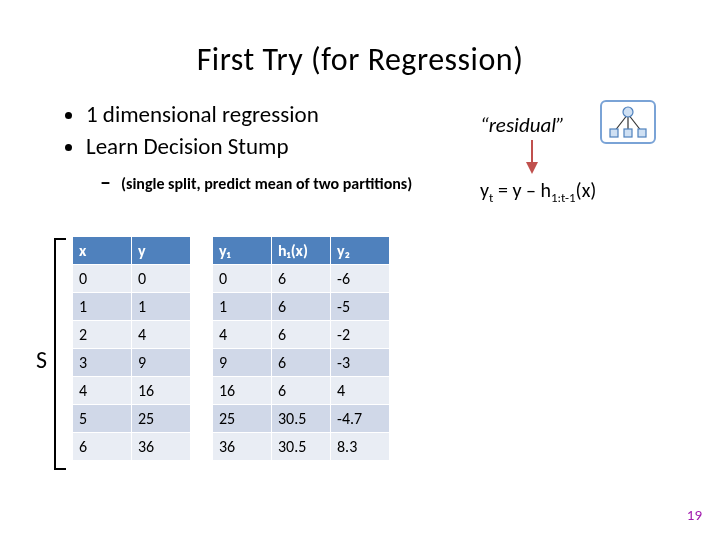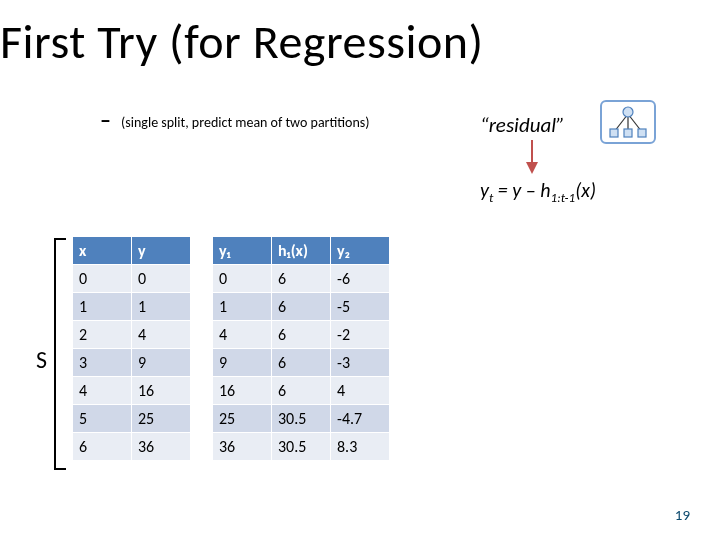--- a/index.html
+++ b/index.html
@@ -7,59 +7,59 @@
     padding: 0;
     width: 720px;
     height: 540px;
     background: #fff;
     font-family: "Calibri", "Segoe UI", Arial, sans-serif;
     color: #000;
     position: relative;
     overflow: hidden;
   }
   .title {
-    font-size: 48px;
-    padding-top: 12px;
+    text-align: center;
+    font-size: 32px;
+    padding-top: 40px;
     letter-spacing: 0.5px;
   }
   .bullets {
     position: absolute;
     left: 70px;
     top: 100px;
     font-size: 23px;
     line-height: 1.3;
   }
   .bullets ul { margin: 0; padding-left: 16px; list-style: disc; }
   .bullets li { margin-bottom: 2px; }
   .sub {
     margin-top: 6px;
     margin-left: 30px;
     font-size: 18px;
   }
   .sub .dash { font-weight: bold; font-size: 22px; margin-right: 6px; }
-  .sub .paren { font-weight: normal; font-size: 14px;}
+  .sub .paren { font-weight: bold; font-size: 16px;}
 
   .residual {
     position: absolute;
     left: 480px;
     top: 112px;
     font-size: 21px;
     font-style: italic;
   }
   .arrow-down {
     position: absolute;
     left: 524px;
     top: 140px;
   }
   .eqn {
     position: absolute;
     left: 480px;
     top: 178px;
     font-size: 20px;
-    font-style: italic;
   }
   sub { font-size: 0.65em; }
 
   .tree-icon {
     position: absolute;
     left: 600px;
     top: 100px;
     width: 52px;
     height: 40px;
     border: 2px solid #7aa3d6;
@@ -103,32 +103,36 @@
   table.data tr:nth-child(odd) td { background: #e9edf4; }
 
   #t1 { left: 72px; top: 236px; }
   #t1 th, #t1 td { width: 52px; }
 
   #t2 { left: 212px; top: 236px; }
   #t2 th, #t2 td { width: 52px; }
 
   .pagenum {
     position: absolute;
-    right: 30px;
+    right: 18px;
     bottom: 16px;
-    color: #0c4a6e;
+    color: #a21caf;
     font-size: 15px;
   }
 </style>
 </head>
 <body>
 
 <div class="title">First Try (for Regression)</div>
 
 <div class="bullets">
+  <ul>
+    <li>1 dimensional regression</li>
+    <li>Learn Decision Stump</li>
+  </ul>
   <div class="sub">
     <span class="dash">–</span>
     <span class="paren">(single split, predict mean of two partitions)</span>
   </div>
 </div>
 
 <div class="residual">“residual”</div>
 
 <svg class="arrow-down" width="16" height="34">
   <line x1="8" y1="0" x2="8" y2="24" stroke="#c0504d" stroke-width="2"></line>

